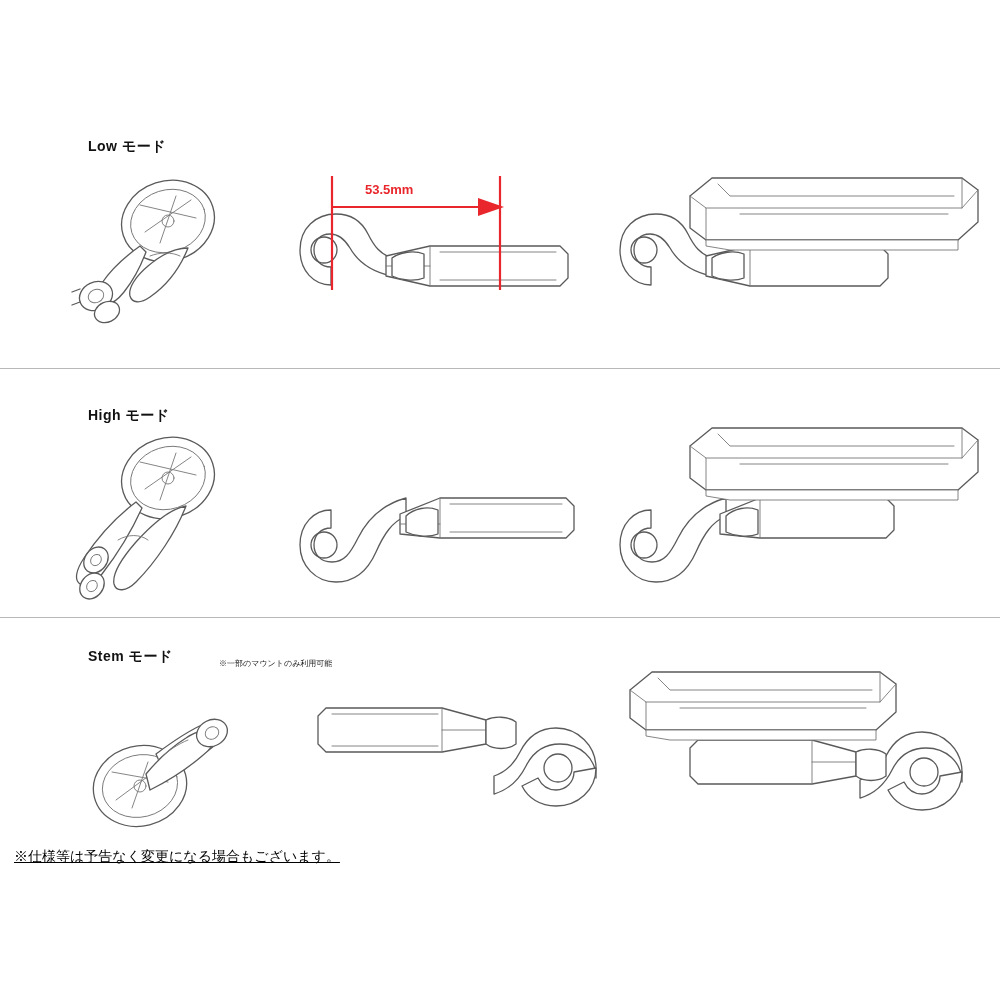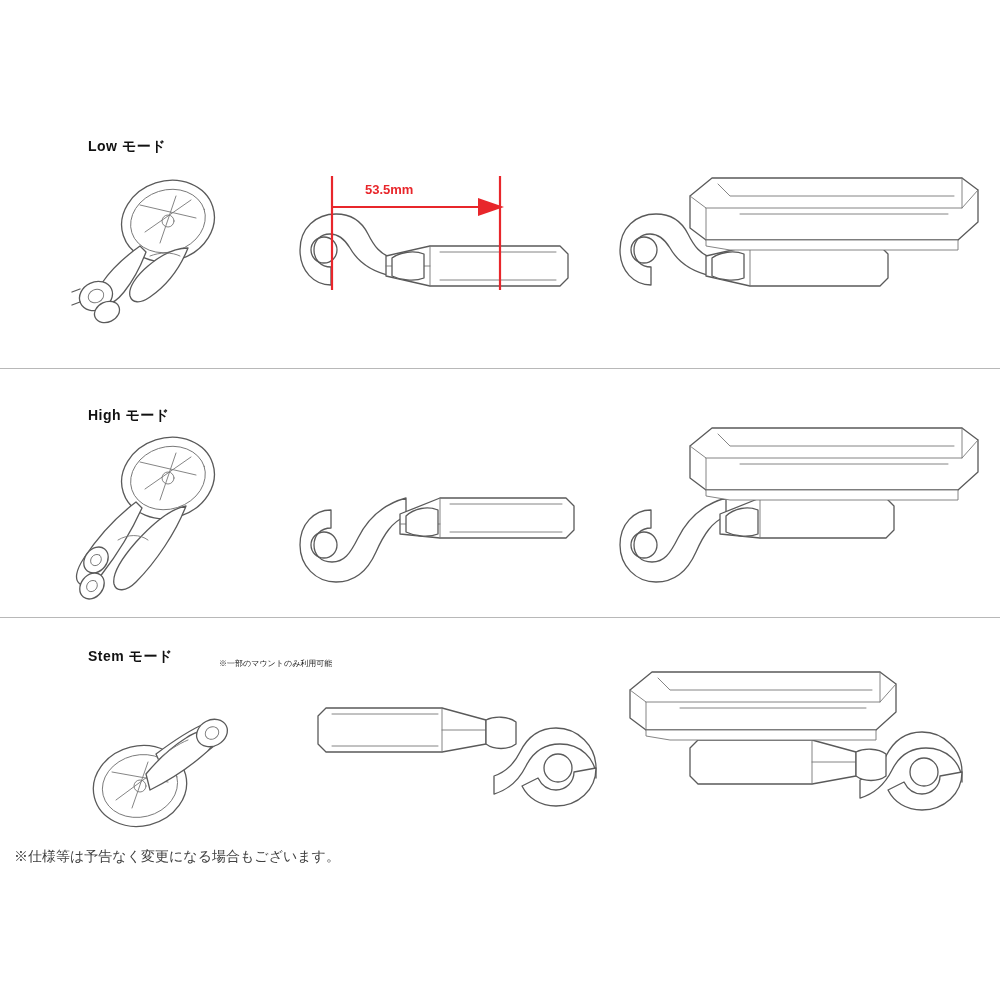--- a/index.html
+++ b/index.html
@@ -42,22 +42,23 @@
     position: absolute;
     font-size: 8px;
     color: #222;
     white-space: nowrap;
   }
   .footnote {
     position: absolute;
     left: 14px;
     top: 848px;
     font-size: 14px;
-    color: #404040;
-    white-space: nowrap;
+    color: #000000;
+    white-space: nowrap;
+    text-decoration: underline;
   }
   .dim-label {
     position: absolute;
     left: 365px;
     top: 182px;
     font-size: 13px;
     font-weight: bold;
     color: #e8262b;
     white-space: nowrap;
   }

